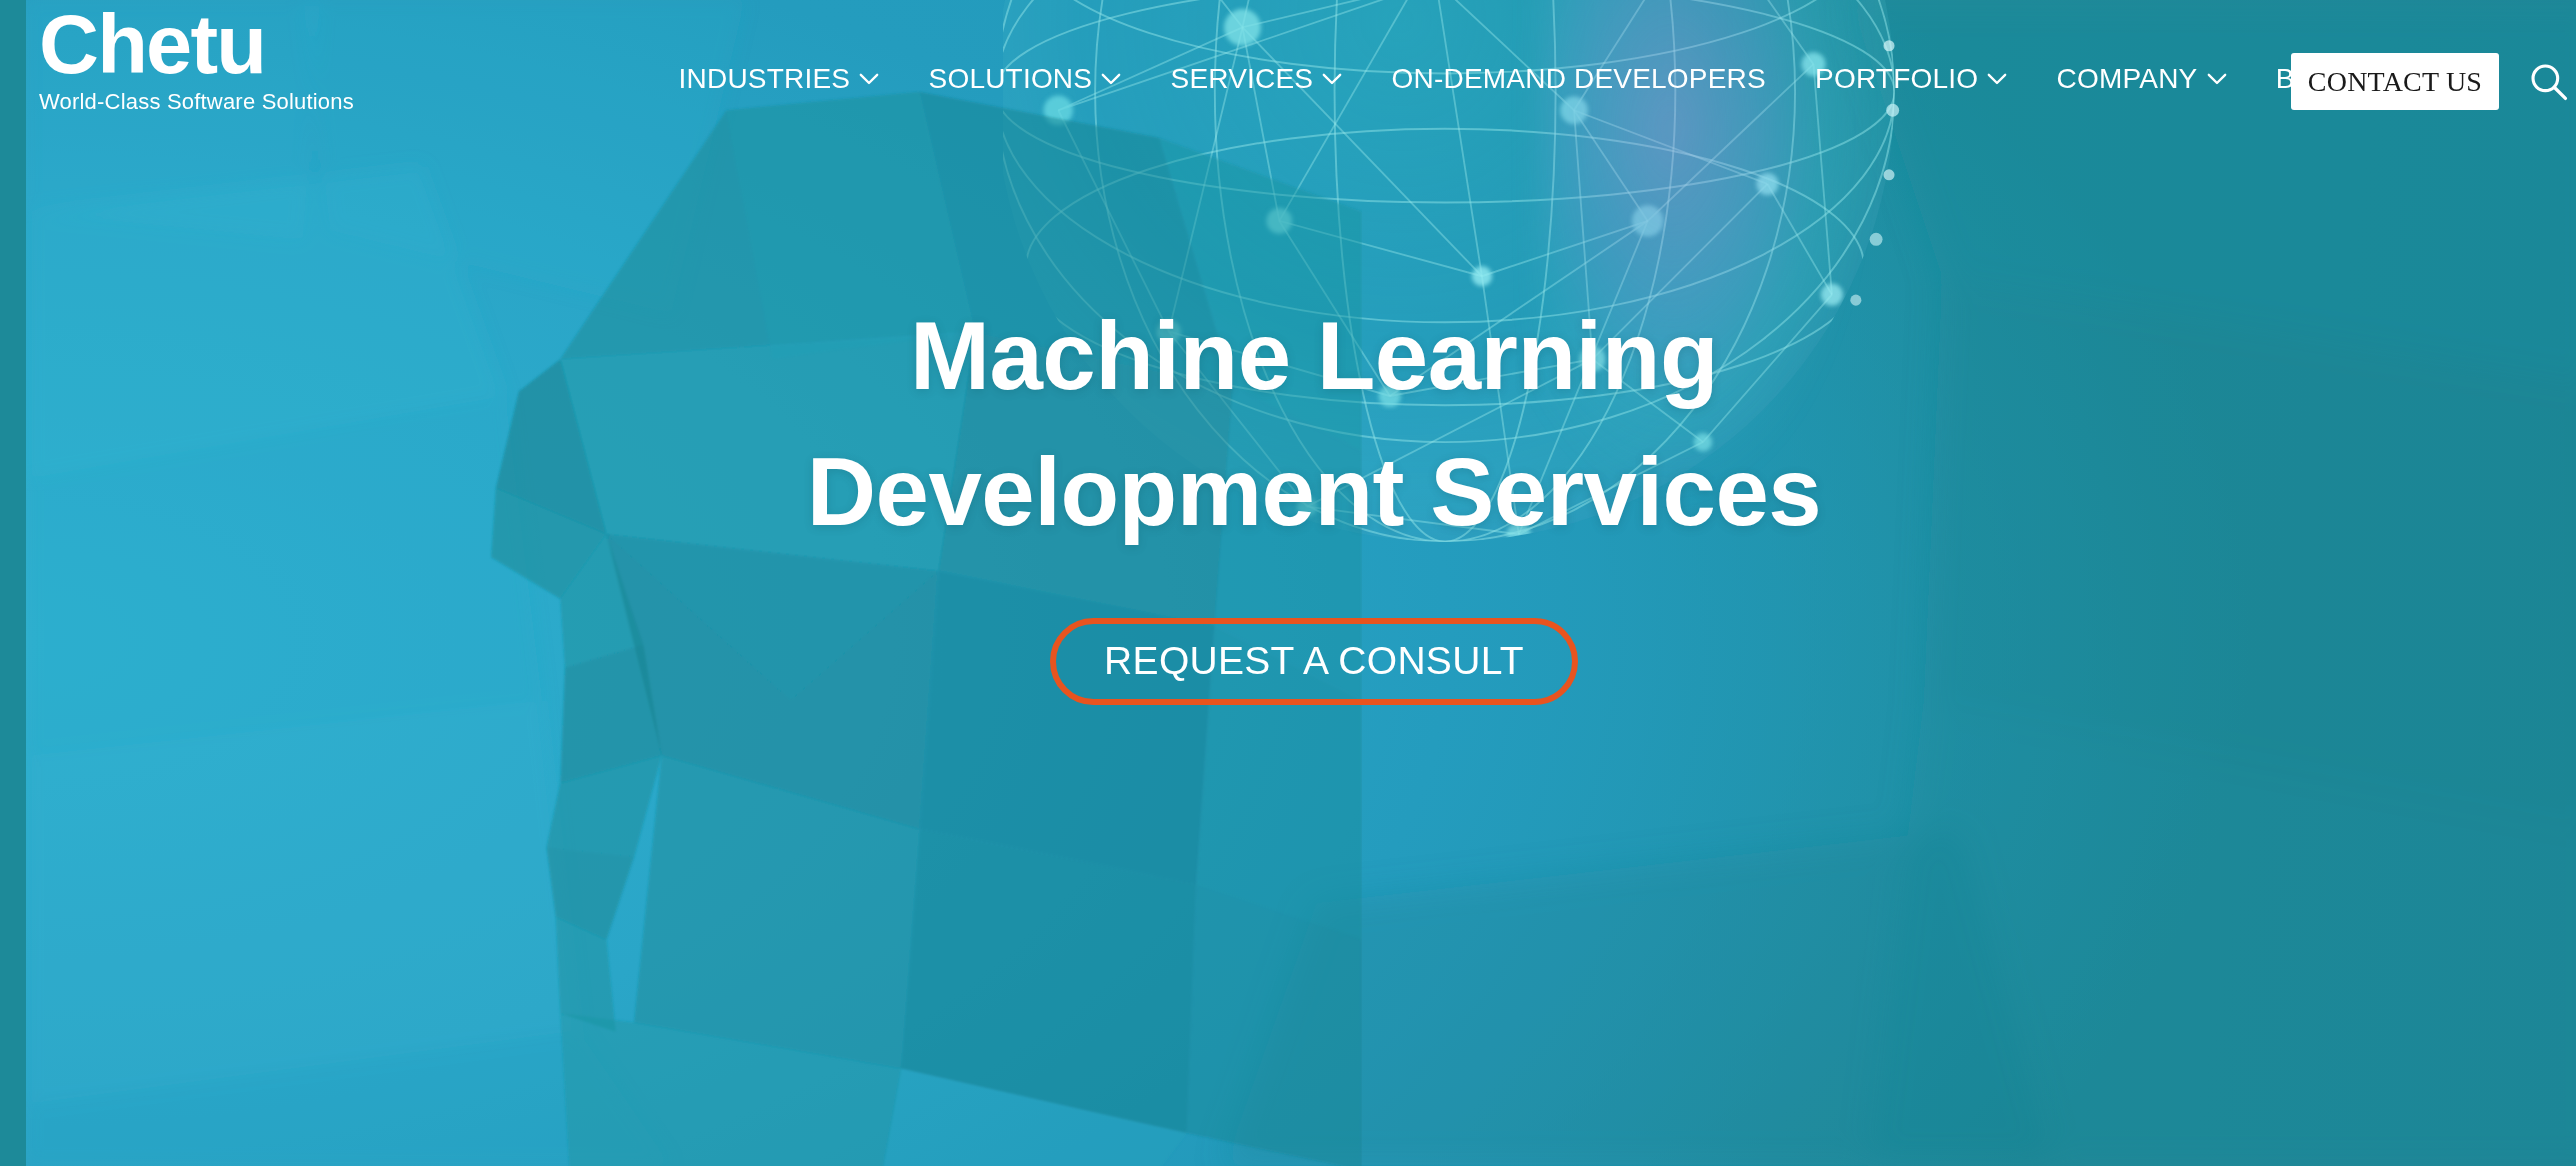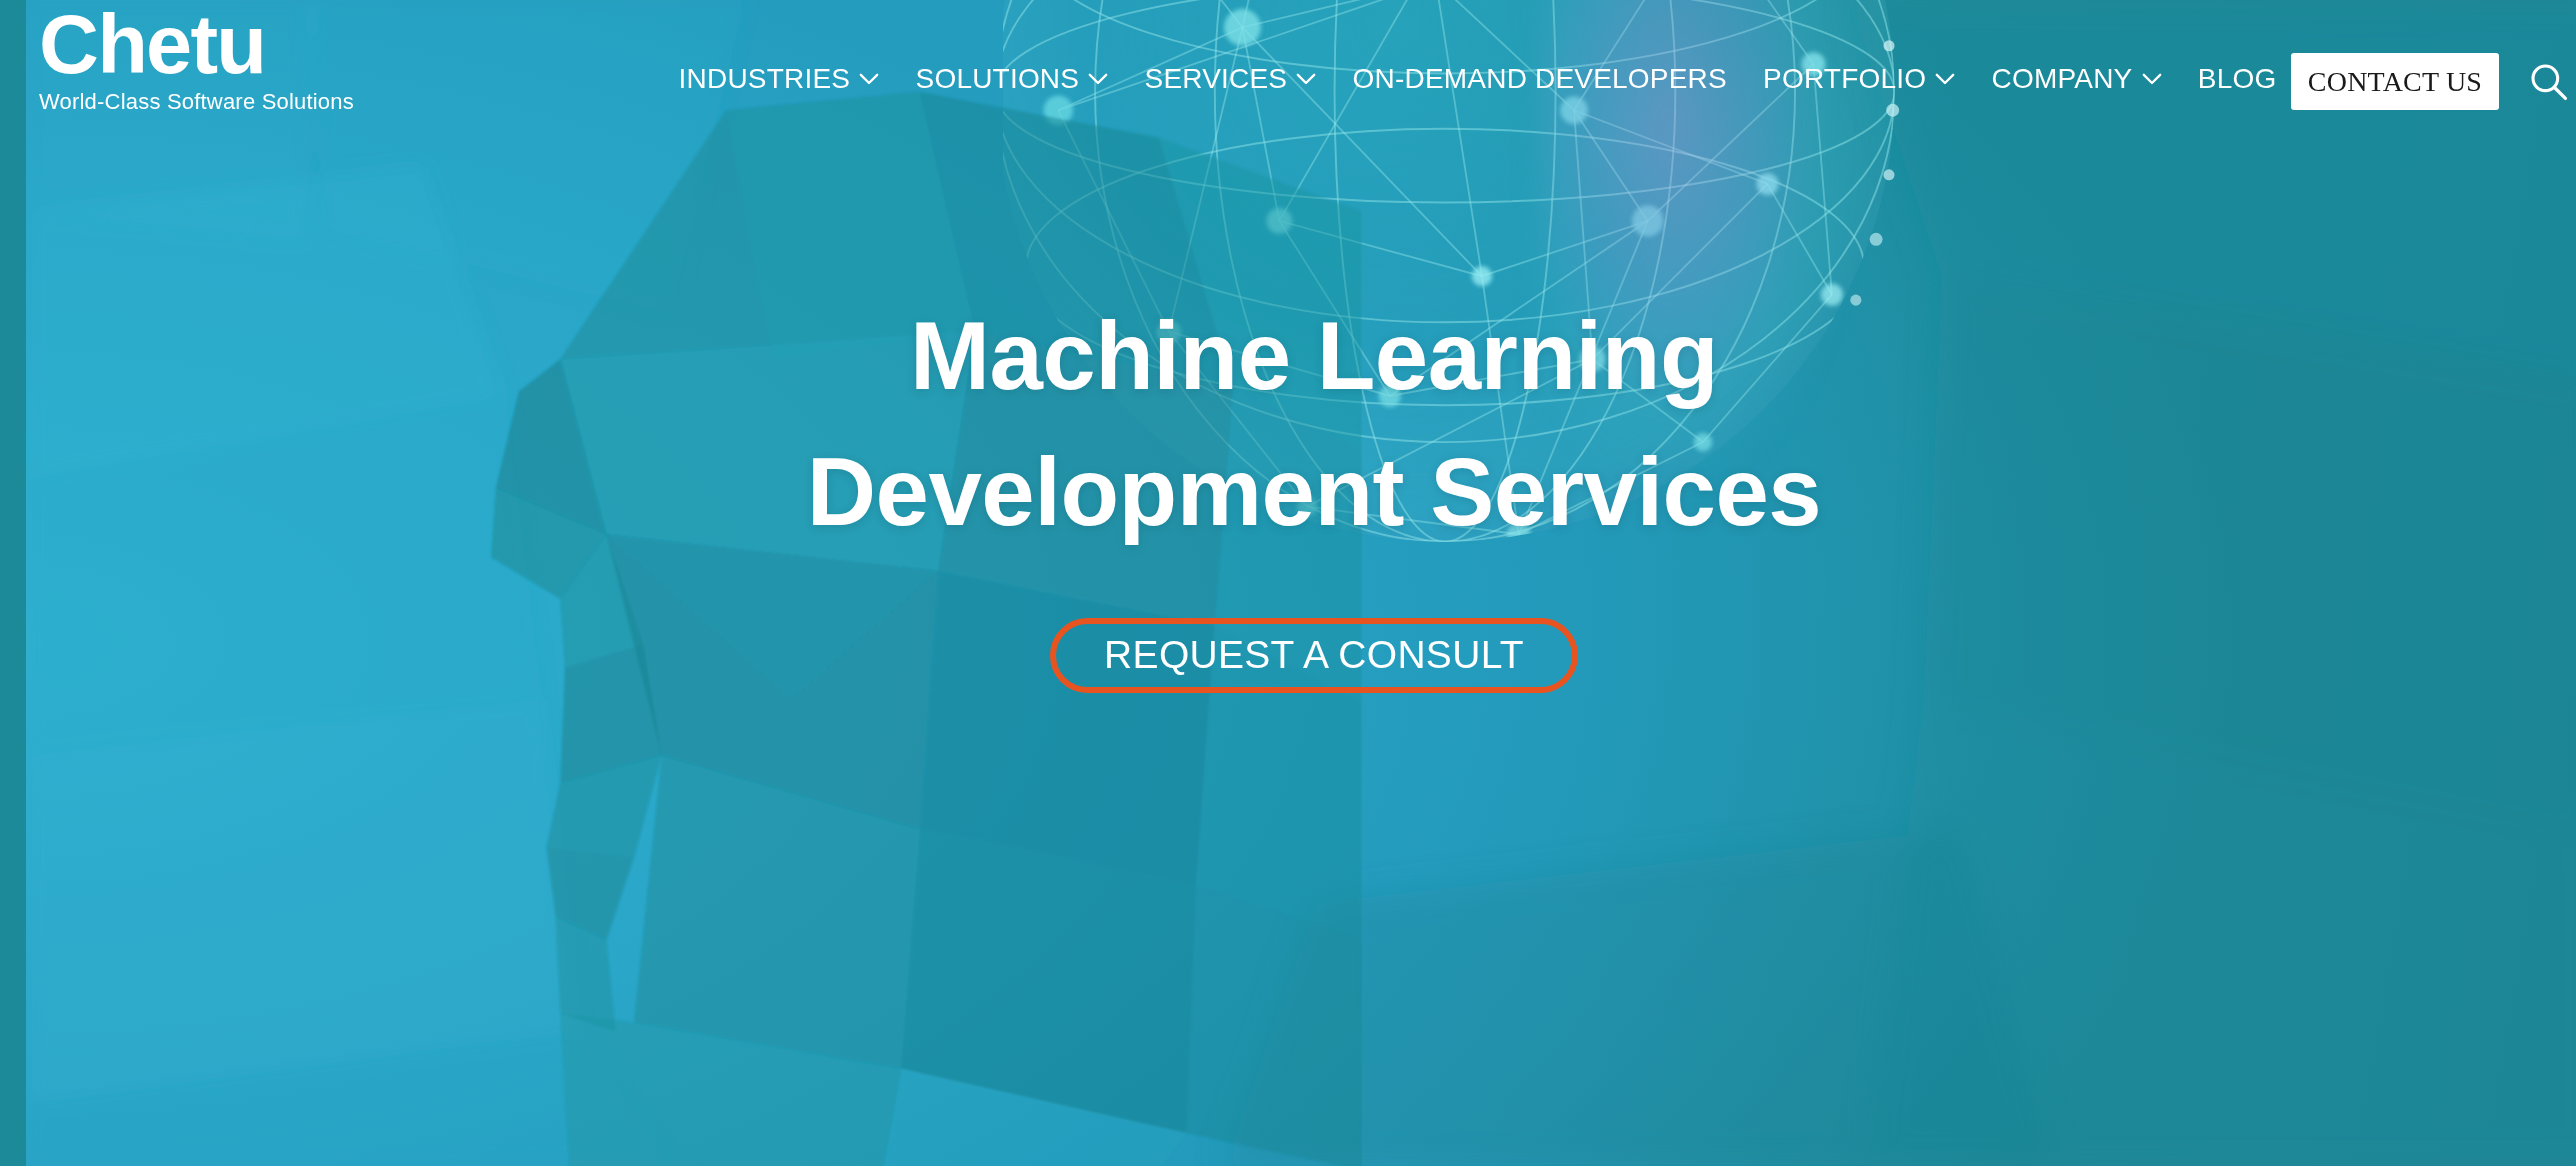--- a/index.html
+++ b/index.html
@@ -72,21 +72,21 @@
     margin-top:5.5px;
     font-size:22px;
     font-weight:normal;
     color:#ffffff;
     letter-spacing:0.2px;
   }
 
   nav.mainnav {
     position:absolute; left:636px; top:53px;
     display:flex; align-items:center;
-    gap:3px;
+    gap:16px;
     height:52px;
   }
   .navitem {
     display:flex; align-items:center; gap:9.2px;
     padding:0 16.6px;
     height:52px;
     color:#ffffff;
     font-size:28px;
     letter-spacing:0.2px;
     text-decoration:none;
@@ -129,21 +129,21 @@
     line-height:1.42;
     font-weight:bold;
     letter-spacing:-0.5px;
     text-shadow:0 1.8px 9.2px rgba(10,60,70,0.18);
   }
   .hero-title .l2 { display:block; }
 
   .cta {
     display:inline-flex; align-items:center; justify-content:center;
     margin-top:57px;
-    height:75px;
+    height:87px;
     padding:7px 48px;
     border:6.4px solid #e8541f;
     border-radius:920px;
     background:transparent;
     color:#ffffff;
     font-size:39px;
     font-family:"Liberation Sans", sans-serif;
     letter-spacing:0.3px;
     cursor:pointer;
   }

